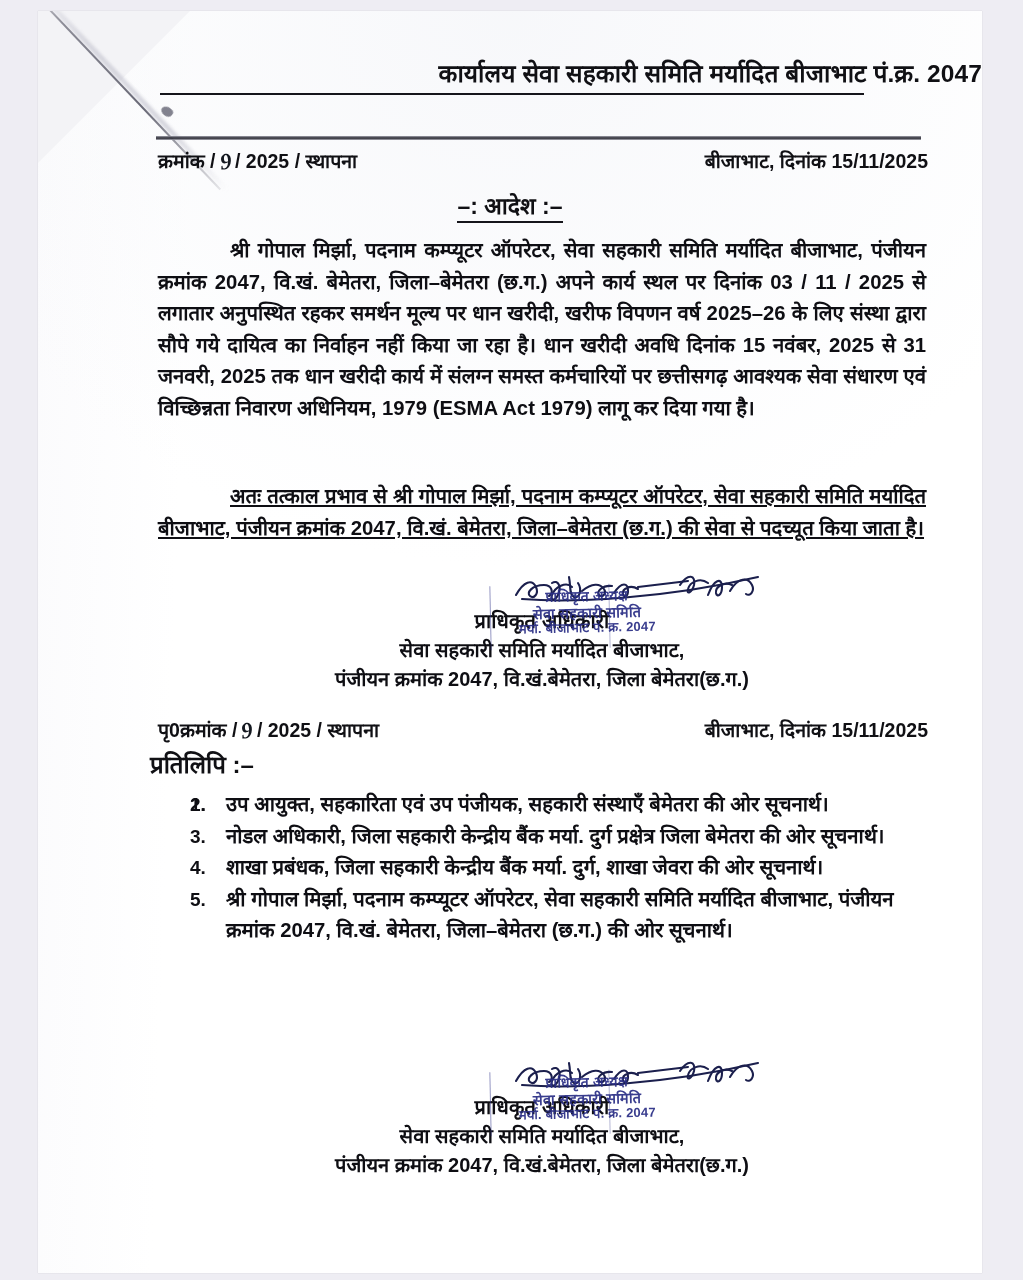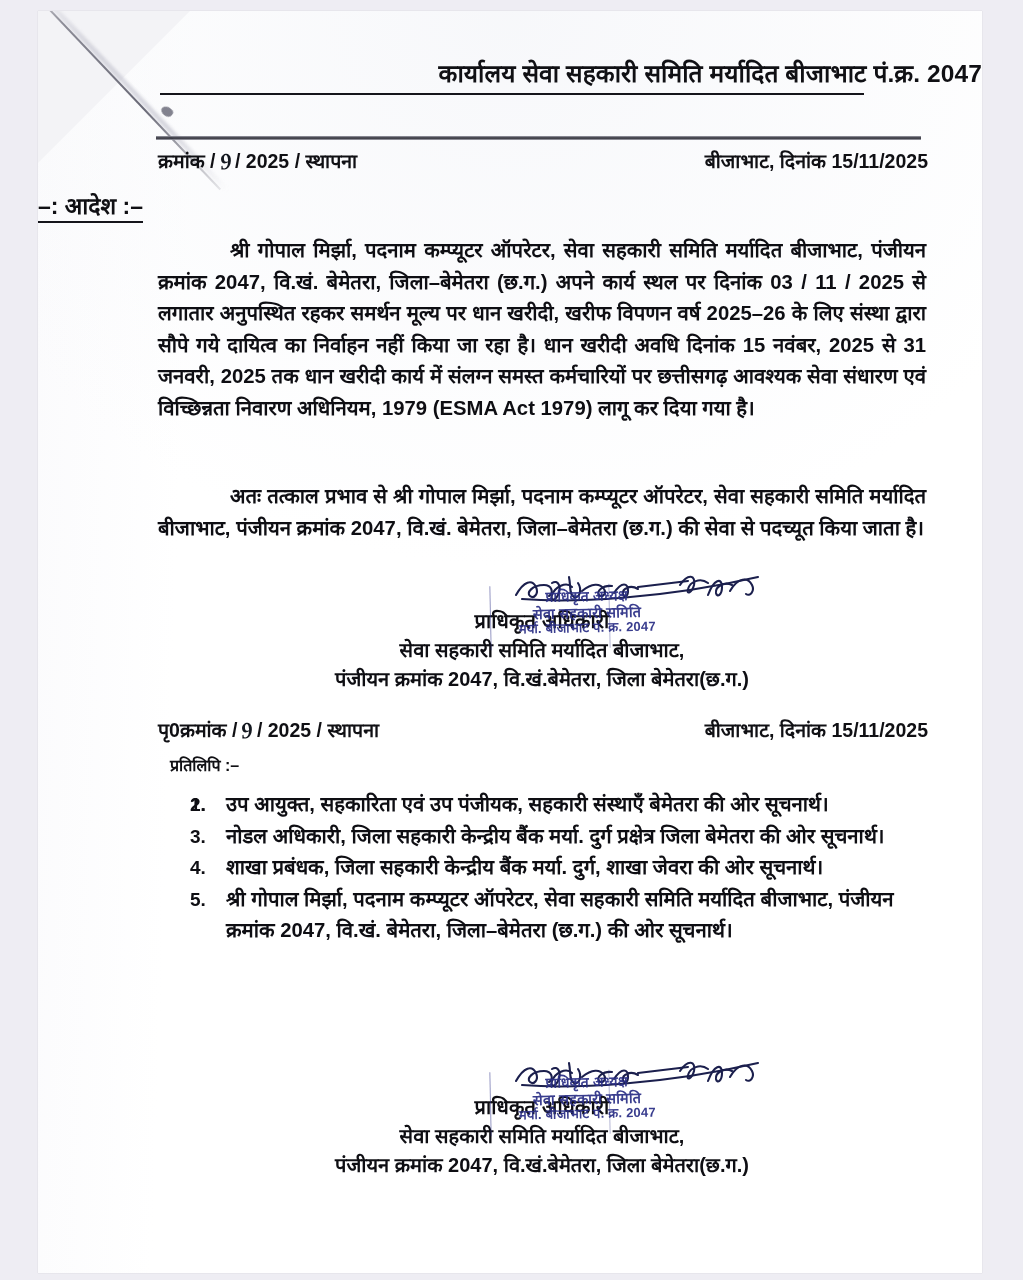--- a/index.html
+++ b/index.html
@@ -149,20 +149,21 @@
     right: 0; top: 0;
     font-size: 19.5px;
     white-space: nowrap;
   }
 
   
   #order-title {
     position: absolute;
     left: 0; right: 0;
     top: 178px;
+    text-align: center;
     font-size: 23px;
   }
   #order-title span {
     border-bottom: 2px solid #15151b;
     padding-bottom: 2px;
   }
 
   
   .para {
     position: absolute;
@@ -171,21 +172,21 @@
     font-size: 20.3px;
     line-height: 31.5px;
     text-align: justify;
     text-align-last: left;
     color: #0e0e13;
     font-weight: 700;
   }
   .para .indent { display: inline-block; width: 72px; }
 
   #para-1 { top: 224px; }
-  #para-2 { top: 470px; }
+  #para-2 { top: 470px; text-decoration: underline; }
 
   
   .sigblock {
     position: absolute;
     width: 768px;
     left: 120px;
     text-align: center;
     font-size: 20px;
     line-height: 29px;
     font-weight: 700;
@@ -253,24 +254,23 @@
     white-space: nowrap;
   }
   #ref2-right {
     position: absolute;
     right: 0; top: 0;
     font-size: 19.5px;
     white-space: nowrap;
   }
   #copy-label {
     position: absolute;
-    left: 132px;
+    left: 112px;
     top: 736px;
-    font-size: 16px;
-    margin-top: 7px;
+    font-size: 24px;
   }
 
   
   #copy-list {
     position: absolute;
     left: 148px;
     top: 778px;
     width: 745px;
   }
   .litem {

